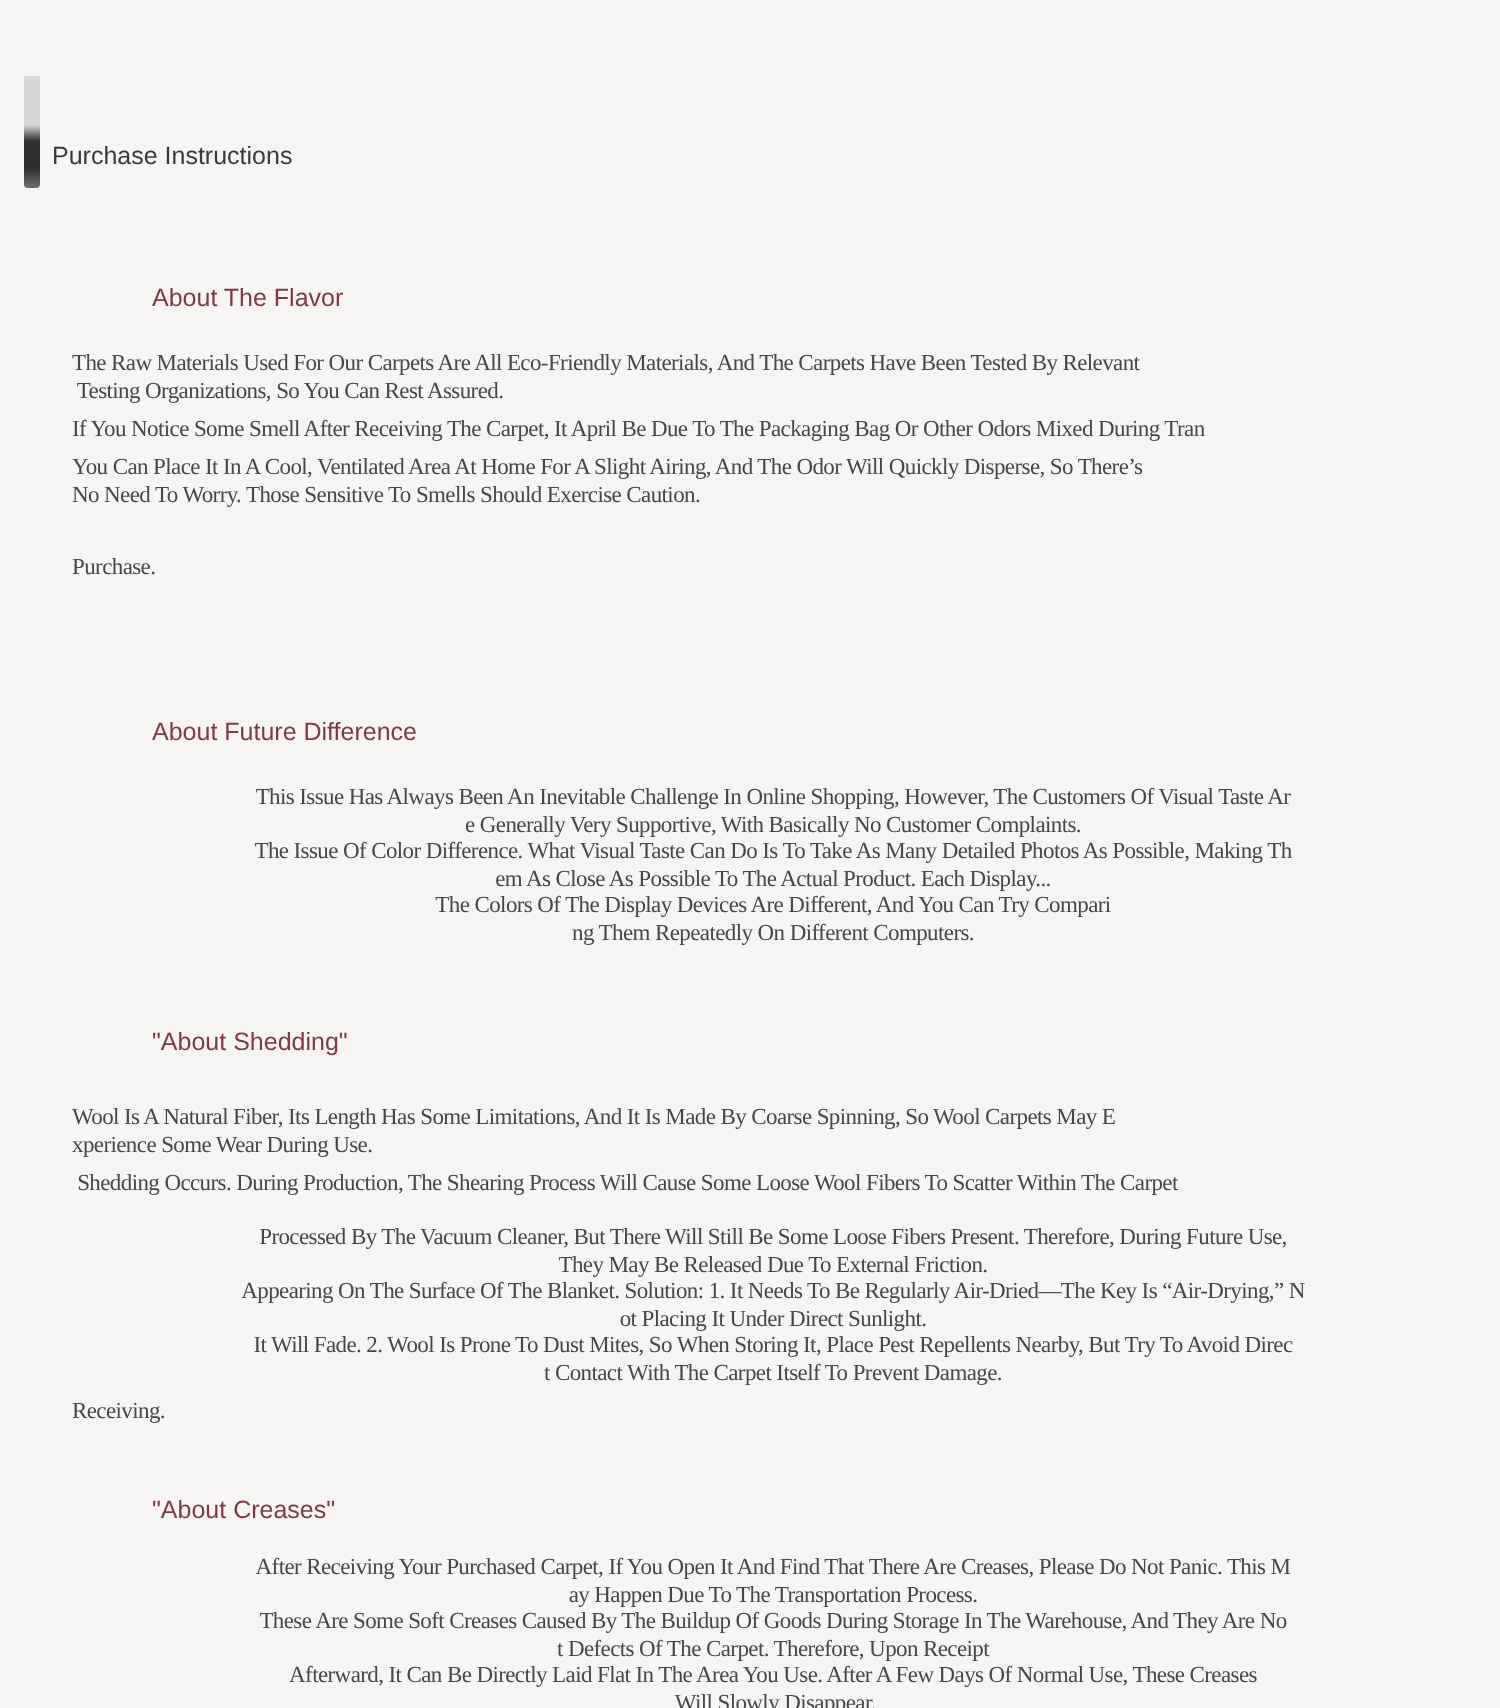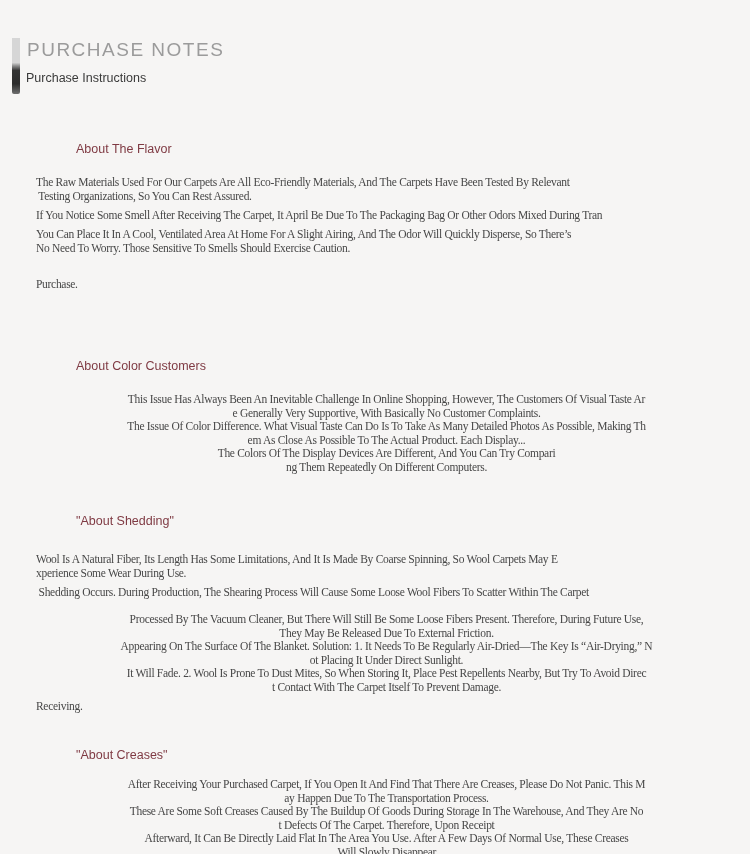--- a/index.html
+++ b/index.html
@@ -56,38 +56,37 @@
   .mt16  { margin-top: 16px; }
   .mt6   { margin-top: 22px; }
   .mt5   { margin-top: 5px; }
   .mt4   { margin-top: 14px; }
 </style>
 </head>
 <body>
 
 <div class="header">
   <div class="accent-bar"></div>
-  <div class="page-title">PURCHASE NOTES</div>
   <div class="page-subtitle">Purchase Instructions</div>
 </div>
 
 <div class="content">
 
   <section>
     <h2 class="sec-heading mt142">About The Flavor</h2>
     <div class="para mt19">The Raw Materials Used For Our Carpets Are All Eco-Friendly Materials, And The Carpets Have Been Tested By Relevant
  Testing Organizations, So You Can Rest Assured.</div>
     <div class="para mt5">If You Notice Some Smell After Receiving The Carpet, It April Be Due To The Packaging Bag Or Other Odors Mixed During Tran</div>
     <div class="para mt5">You Can Place It In A Cool, Ventilated Area At Home For A Slight Airing, And The Odor Will Quickly Disperse, So There’s
 No Need To Worry. Those Sensitive To Smells Should Exercise Caution.</div>
     <div class="para mt6">Purchase.</div>
   </section>
 
   <section>
-    <h2 class="sec-heading mt68">About Color Customers</h2>
+    <h2 class="sec-heading mt68">About Future Difference</h2>
     <div class="para tight mt20">This Issue Has Always Been An Inevitable Challenge In Online Shopping, However, The Customers Of Visual Taste Ar
 e Generally Very Supportive, With Basically No Customer Complaints.
 The Issue Of Color Difference. What Visual Taste Can Do Is To Take As Many Detailed Photos As Possible, Making Th
 em As Close As Possible To The Actual Product. Each Display...
 The Colors Of The Display Devices Are Different, And You Can Try Compari
 ng Them Repeatedly On Different Computers.</div>
   </section>
 
   <section>
     <h2 class="sec-heading mt40">"About Shedding"</h2>

